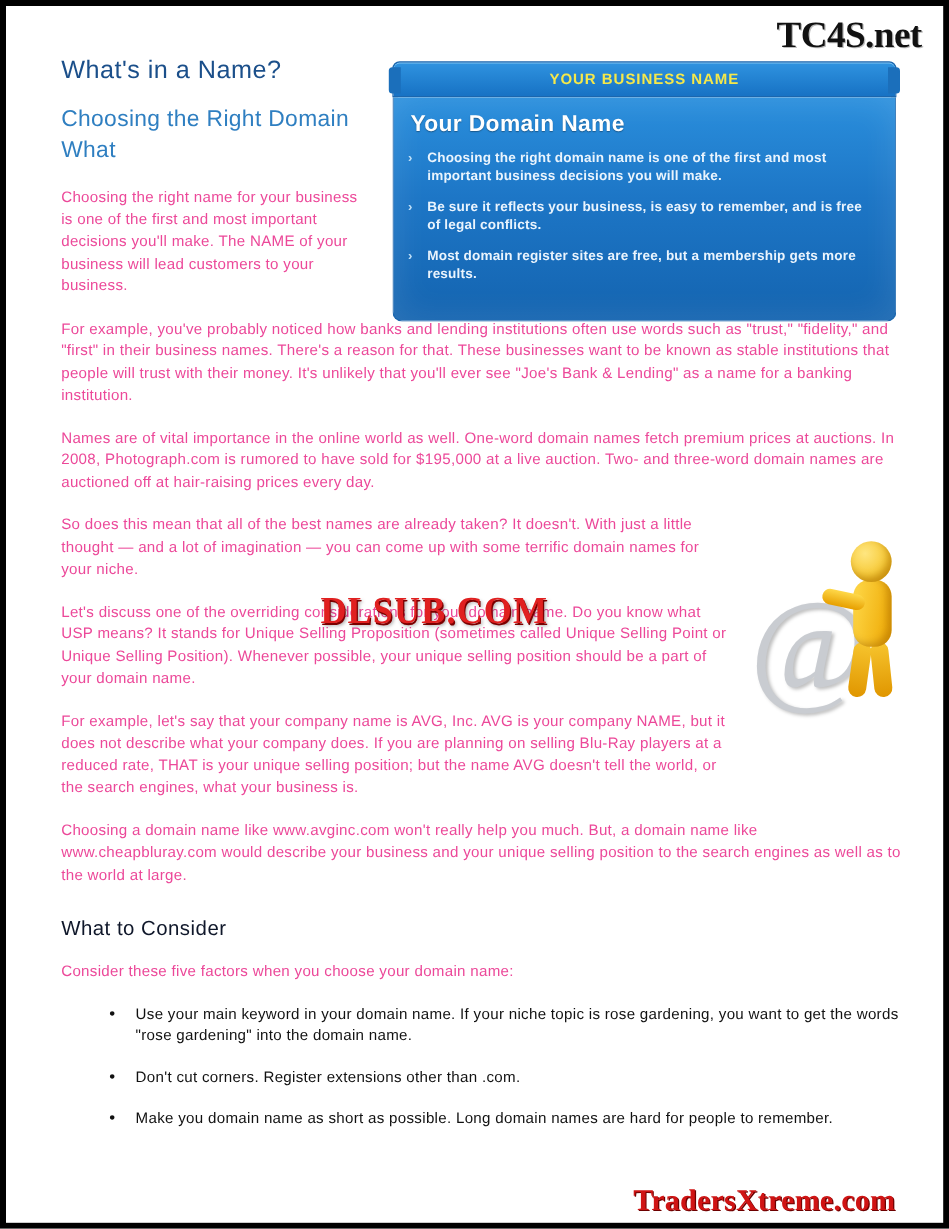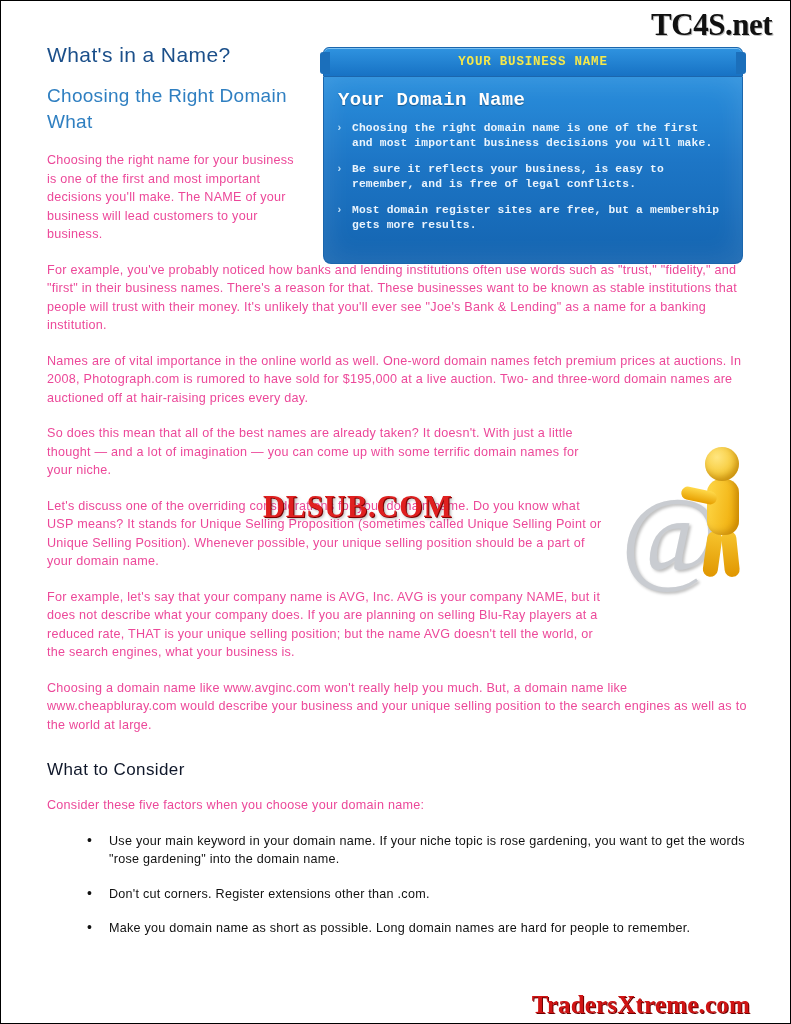--- a/index.html
+++ b/index.html
@@ -13,21 +13,21 @@
     font-family: "Liberation Sans", sans-serif;
     color: #111111;
     position: relative;
     overflow: hidden;
   }
   .page {
     position: relative;
     width: 791px;
     height: 1024px;
     box-sizing: border-box;
-    border: 1px solid #000000;
+    border: 5px solid #000000;
   }
 
   
   .brand-top {
     position: absolute;
     top: 6px;
     right: 18px;
     font-family: "Liberation Serif", serif;
     font-weight: bold;
     font-size: 31px;
@@ -106,21 +106,20 @@
     color: #111111;
   }
 
   
   .promo {
     position: absolute;
     left: 322px;
     top: 46px;
     width: 420px;
     height: 207px;
-    font-family: Liberation Mono, monospace;
   }
   .promo-header {
     position: relative;
     height: 30px;
     border-radius: 6px 6px 0 0;
     background: linear-gradient(#2f93e0, #1772c4);
     border: 1px solid #1b66ad;
     box-sizing: border-box;
     box-shadow: inset 0 1px 0 #7fc3f2;
   }

